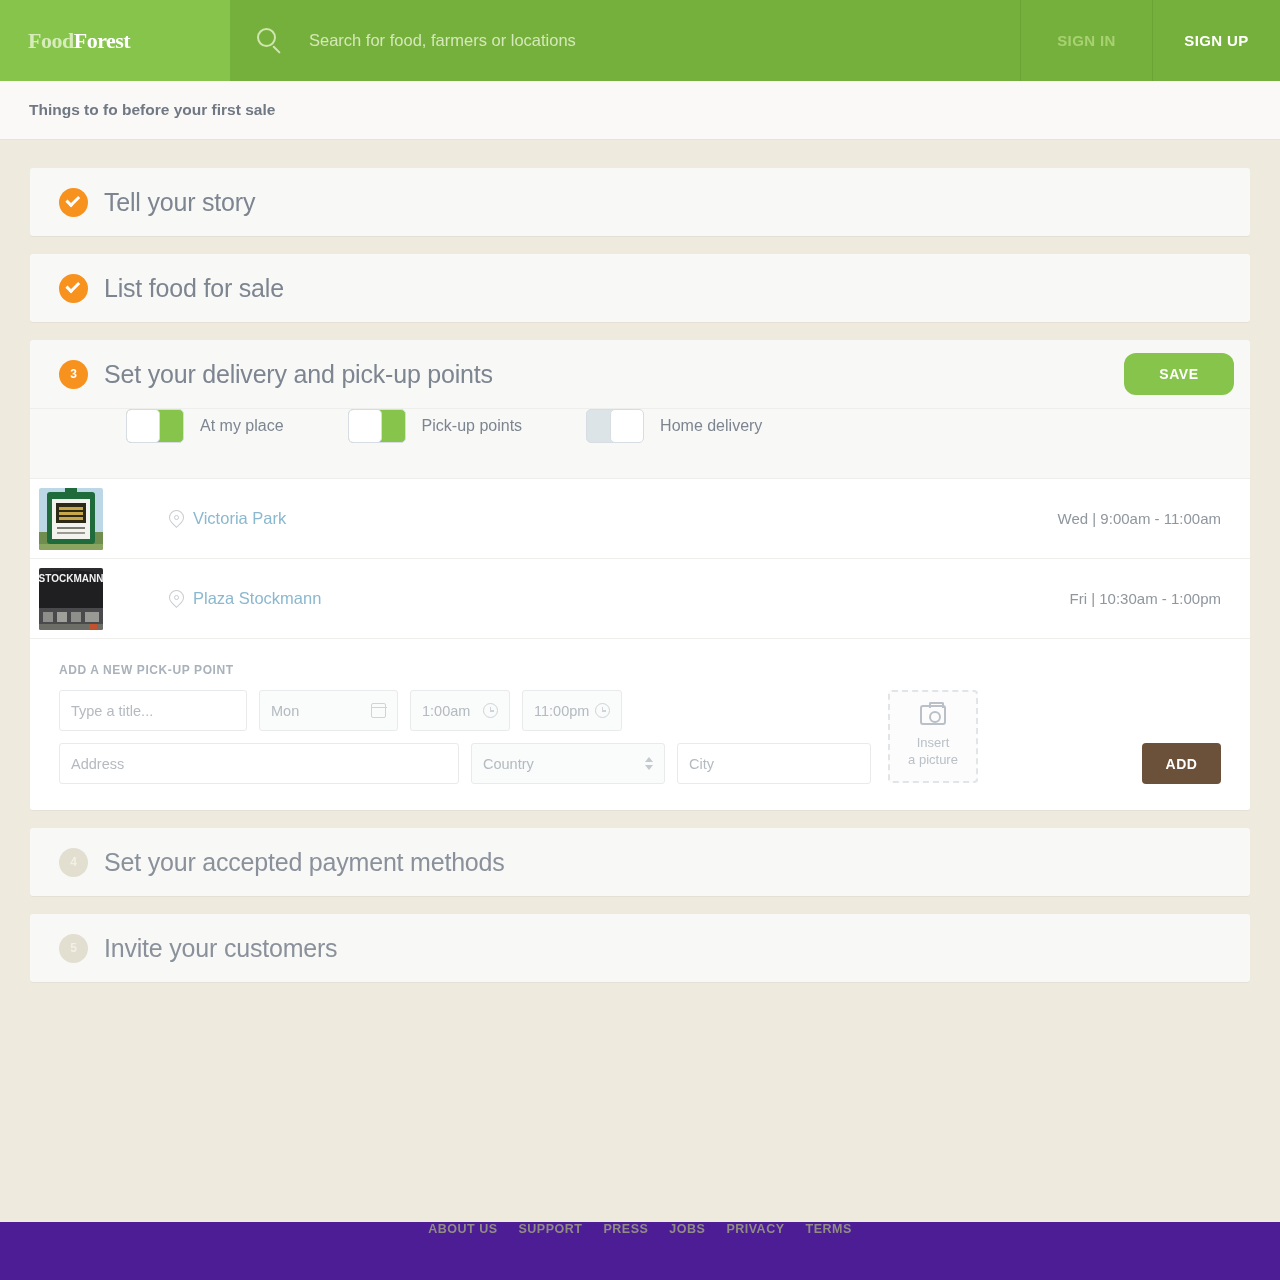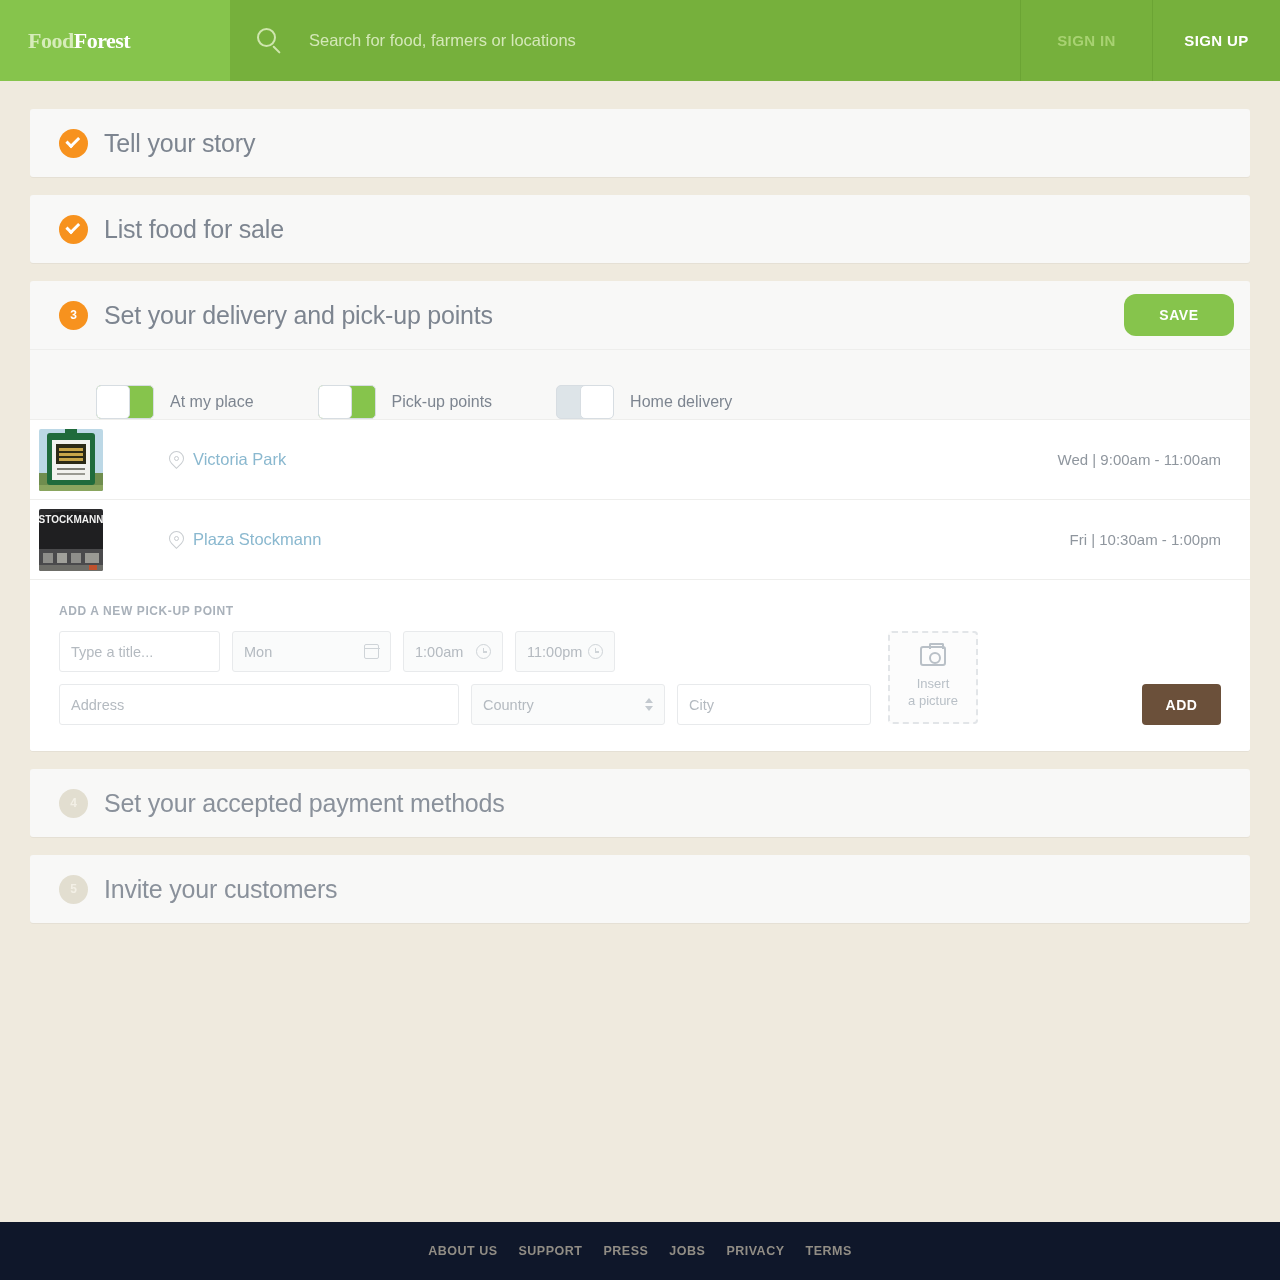--- a/index.html
+++ b/index.html
@@ -82,21 +82,21 @@
   .card.dim .card-title { color: #8a919b; }
 
   .save-btn {
     margin-left: auto; background: #86c44c; color: #fff; border: 0; border-radius: 12px;
     width: 110px; height: 42px; font-size: 14px; font-weight: bold; letter-spacing: 0.6px;
     cursor: pointer; font-family: "Liberation Sans", sans-serif;
   }
 
   
   .toggles-row {
-    display: flex; align-items: flex-end; height: 70px; padding-left: 66px;
+    display: flex; align-items: flex-start; height: 70px; padding-left: 96px;
     border-top: 1px solid #eeeeec; background: #f8f8f7;
   }
   .toggle-group { display: flex; align-items: center; margin-right: 64px; }
   .switch {
     width: 58px; height: 34px; border-radius: 5px; position: relative;
     border: 1px solid #d7dde2; overflow: hidden; flex: 0 0 58px; cursor: pointer;
   }
   .switch.on { background: #86c44c; }
   .switch.off { background: #dde4e8; }
   .switch .knob {
@@ -137,22 +137,22 @@
 
   .fld {
     height: 41px; border: 1px solid #e8eaec; border-radius: 3px; background: #fff;
     display: flex; align-items: center; padding: 0 11px; position: relative;
     font-size: 14.5px; color: #b4bac0;
   }
   .fld.grey { background: #fafbfb; }
   .fld .ph { color: #b4bac0; font-size: 14.5px; }
   .fld .val { color: #b4bac0; font-size: 14.5px; }
 
-  .w-title { width: 161px; }
-  .w-day { width: 159px; margin-left: 12px; }
+  .w-title { width: 188px; }
+  .w-day { width: 139px; margin-left: 12px; }
   .w-time { width: 100px; margin-left: 12px; }
   .w-addr { width: 400px; }
   .w-country { width: 194px; margin-left: 12px; }
   .w-city { width: 194px; margin-left: 12px; }
 
   .fld .right-ico { margin-left: auto; display: flex; align-items: center; }
 
   .cal-ico { width: 15px; height: 15px; border: 1.5px solid #cfd4d8; border-radius: 2px; position: relative; }
   .cal-ico:before {
     content: ""; position: absolute; left: -1.5px; right: -1.5px; top: 2.5px; height: 1.5px; background: #cfd4d8;
@@ -185,21 +185,21 @@
 
   .add-btn {
     margin-left: auto; align-self: flex-end; background: #6b503a; color: #fff; border: 0; border-radius: 4px;
     width: 79px; height: 41px; font-size: 14px; font-weight: bold; letter-spacing: 0.6px; cursor: pointer;
     font-family: "Liberation Sans", sans-serif;
   }
   .row1-wrap { display: flex; align-items: flex-start; }
 
   
   .footer {
-    flex: 0 0 58px; background: #0f172a; display: flex; align-items: center; justify-content: center; gap: 21px;
+    flex: 0 0 58px; background: #4c1d95; display: flex; align-items: flex-start; justify-content: center; gap: 21px;
   }
   .footer a {
     font-size: 12.5px; font-weight: bold; letter-spacing: 0.5px; color: #918d85;
     text-decoration: none; cursor: pointer;
   }
 </style>
 </head>
 <body>
 
 <div class="page">
@@ -214,20 +214,23 @@
       <span class="search-icon">
         <span class="ring"></span>
           <span class="handle"></span>
       </span>
       <input class="search-input" type="text" placeholder="Search for food, farmers or locations" style="">
     </div>
     <div class="auth-btn signin">SIGN IN</div>
     <div class="auth-btn signup">SIGN UP</div>
   </div>
 
+  <div class="subheader">
+    <span class="subheader-title">Things to fo before your first sale</span>
+  </div>
 
   <div class="main">
 
     <div class="card">
       <div class="card-head">
         <span class="badge done">
             <span class="check"></span>
           </span>
         <span class="card-title">Tell your story</span>
       </div>

